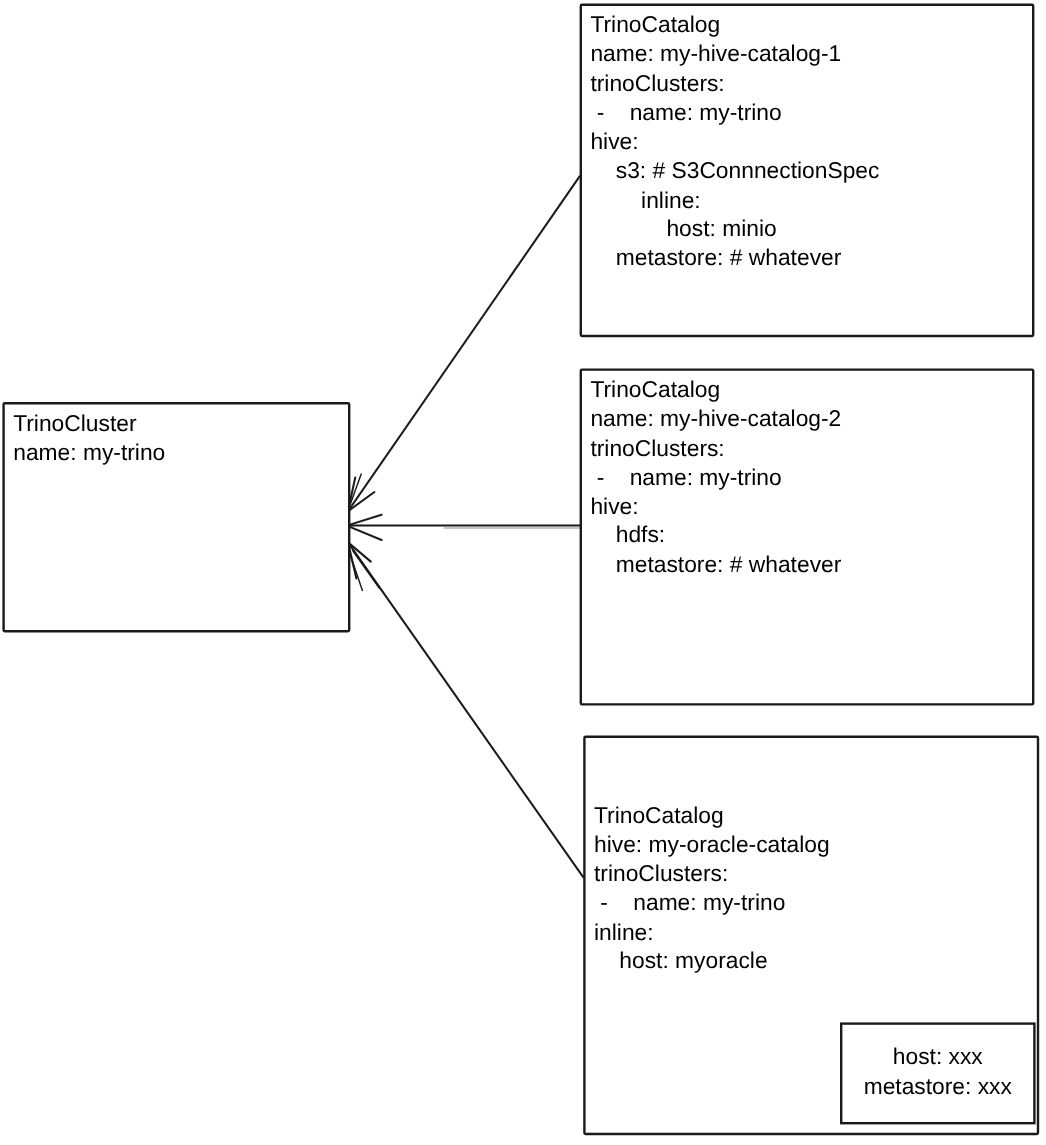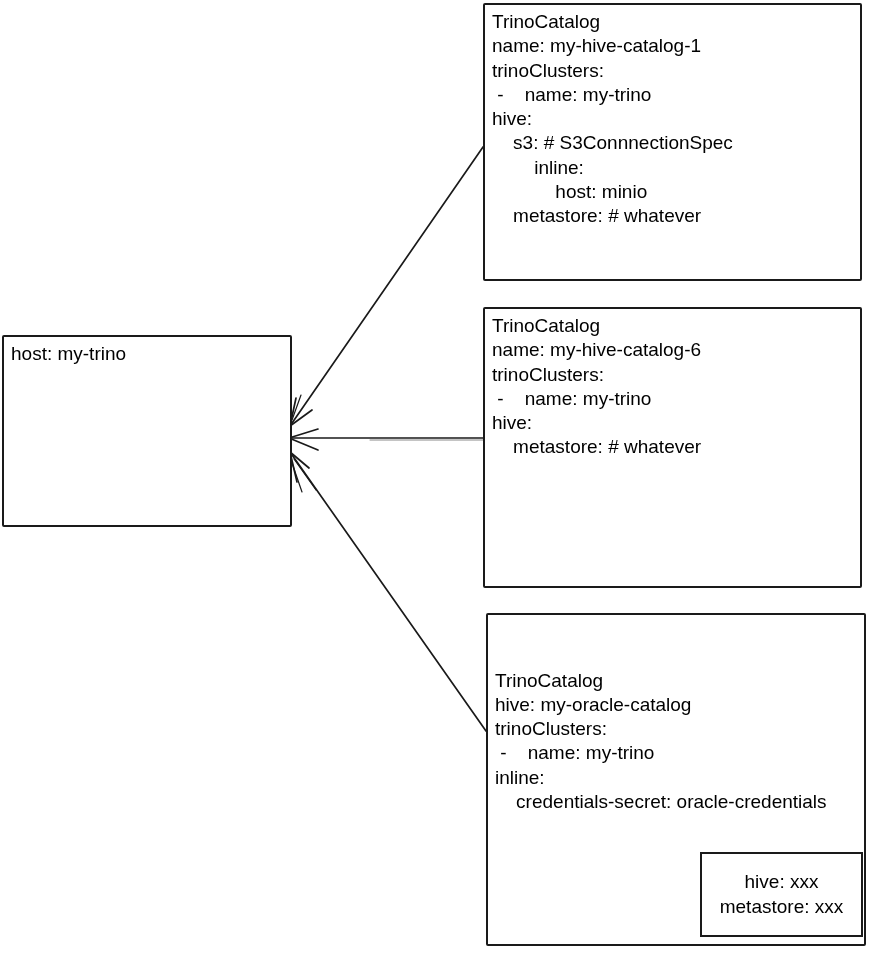--- a/index.html
+++ b/index.html
@@ -86,24 +86,24 @@
       <path class="ln thin" d="M 294 459 L 316 490"></path>
       <path class="ln thin" d="M 292 463 L 302 492"></path>
     </g>
     <g>
       <path class="ln" d="M 760 815 Q 770 833 785 851"></path>
       <path class="ln" d="M 785 851 Q 782 840 779 829"></path>
       <path class="ln" d="M 785 851 Q 776 846 767 841"></path>
     </g>
   </svg>
 
-  <div class="node" id="cluster"><div class="code-line">host: my-trino</div></div>
+  <div class="node" id="cluster"><div class="code-line">TrinoCluster</div><div class="code-line">name: my-trino</div></div>
 
   <div class="node" id="catalog1"><div class="code-line">TrinoCatalog</div><div class="code-line">name: my-hive-catalog-1</div><div class="code-line">trinoClusters:</div><div class="code-line"> -    name: my-trino</div><div class="code-line">hive:</div><div class="code-line">    s3: # S3ConnnectionSpec</div><div class="code-line">        inline:</div><div class="code-line">            host: minio</div><div class="code-line">    metastore: # whatever</div></div>
 
-  <div class="node" id="catalog2"><div class="code-line">TrinoCatalog</div><div class="code-line">name: my-hive-catalog-6</div><div class="code-line">trinoClusters:</div><div class="code-line"> -    name: my-trino</div><div class="code-line">hive:</div><div class="code-line">    metastore: # whatever</div></div>
+  <div class="node" id="catalog2"><div class="code-line">TrinoCatalog</div><div class="code-line">name: my-hive-catalog-2</div><div class="code-line">trinoClusters:</div><div class="code-line"> -    name: my-trino</div><div class="code-line">hive:</div><div class="code-line">    hdfs:</div><div class="code-line">    metastore: # whatever</div></div>
 
   <div class="node" id="catalog3">
-    <div><div class="code-line">TrinoCatalog</div><div class="code-line">hive: my-oracle-catalog</div><div class="code-line">trinoClusters:</div><div class="code-line"> -    name: my-trino</div><div class="code-line">inline:</div><div class="code-line">    credentials-secret: oracle-credentials</div></div>
-    <div id="secret"><div class="code-line">hive: xxx</div><div class="code-line">metastore: xxx</div></div>
+    <div><div class="code-line">TrinoCatalog</div><div class="code-line">hive: my-oracle-catalog</div><div class="code-line">trinoClusters:</div><div class="code-line"> -    name: my-trino</div><div class="code-line">inline:</div><div class="code-line">    host: myoracle</div></div>
+    <div id="secret"><div class="code-line">host: xxx</div><div class="code-line">metastore: xxx</div></div>
   </div>
 
 </div>
 
 </body></html>

